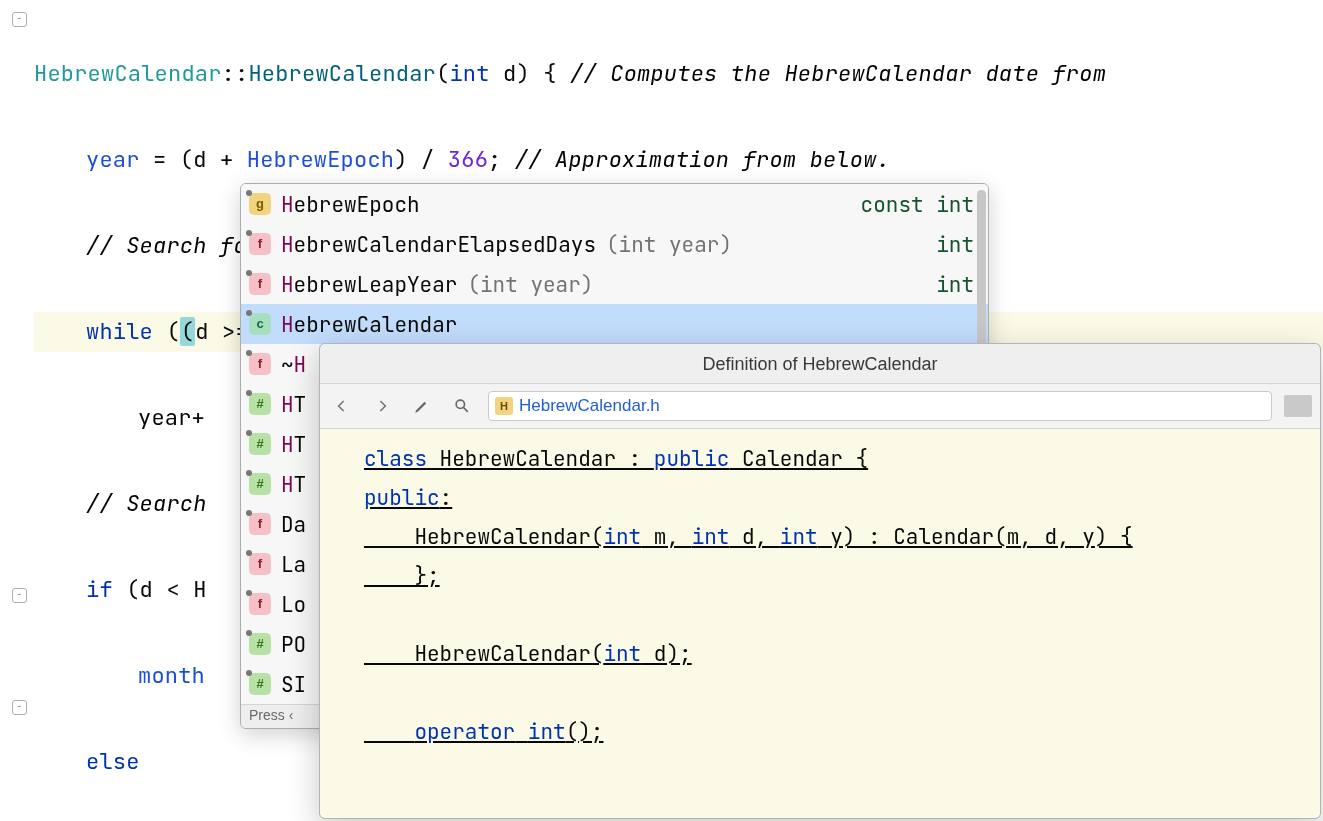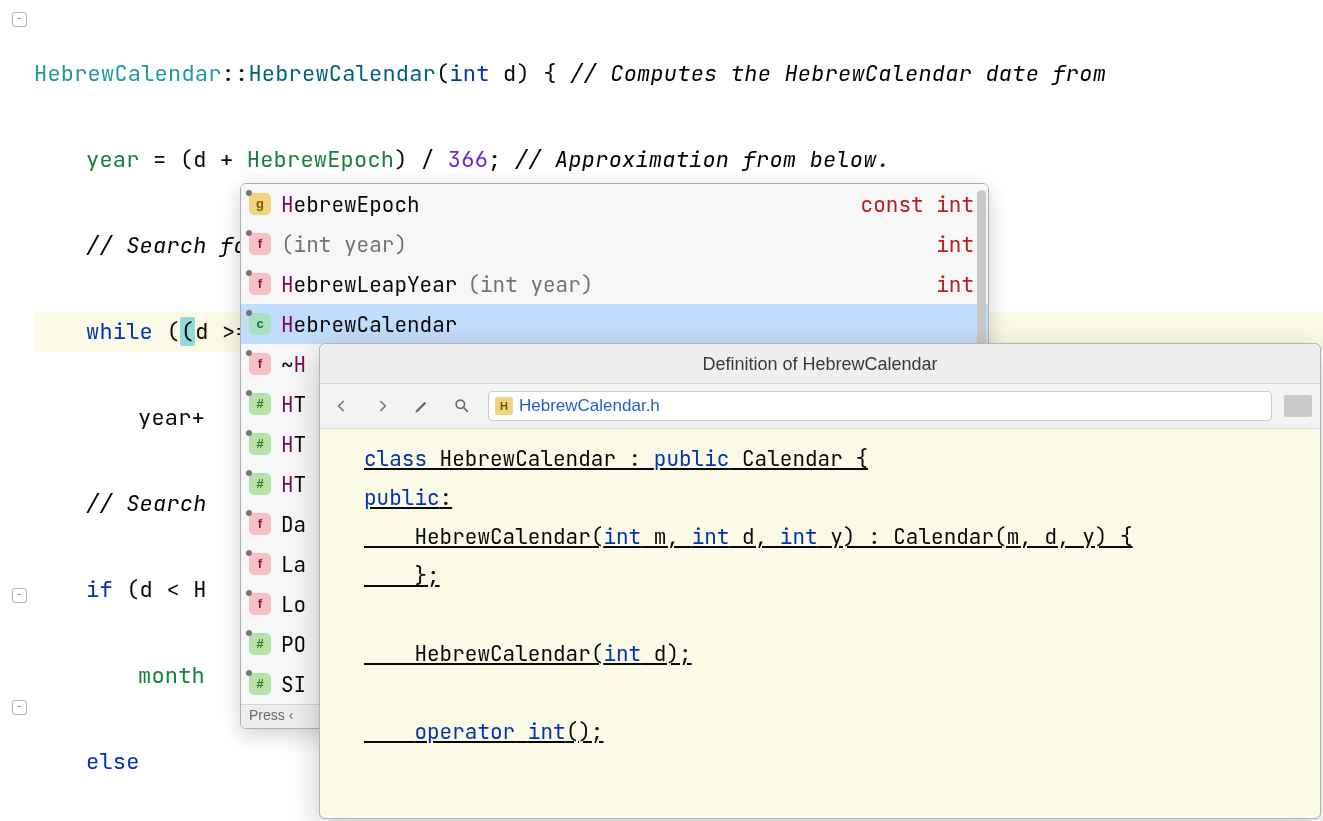--- a/index.html
+++ b/index.html
@@ -48,21 +48,21 @@
     font-size: 22px;
     letter-spacing: 0.2px;
   }
   .hl-line {
     background: #fbfae6;
   }
   .kw { color: #0033b3; }
   .type { color: #20999d; }
   .num { color: #6d28d9; }
   .cmt { color: #000000; font-style: italic; }
-  .ident { color: #15803d; }
+  .ident { color: #1d4ed8; }
   .ident2 { color: #00627a; }
   .op { color: #080808; }
   .match-paren {
     background: #93d9d9;
     border-radius: 2px;
   }
   .cursor {
     display: inline-block;
     width: 2px;
     height: 24px;
@@ -119,21 +119,21 @@
     content: "";
     position: absolute;
     top: -3px; left: -3px;
     width: 6px; height: 6px;
     background: #777;
     border-radius: 50%;
   }
   .comp-name { color: #080808; white-space: pre; }
   .comp-name .m { color: #7d0552; }
   .comp-params { color: #737373; }
-  .comp-type { margin-left: auto; color: #b91c1c; }
+  .comp-type { margin-left: auto; color: #14532d; }
   .completion .scrollbar {
     position: absolute;
     right: 2px;
     top: 6px;
     width: 9px;
     height: 170px;
     background: #c7c7c7;
     border-radius: 5px;
   }
   .completion .hint {
@@ -265,20 +265,21 @@
 
 <div class="completion">
   <div id="comp-rows">
       <div class="row">
         <div class="icon pin ic-g">g</div>
         <span class="comp-name"><span class="m">H</span>ebrewEpoch</span>
         <span class="comp-type">const int</span>
       </div>
       <div class="row">
         <div class="icon pin ic-f">f</div>
+        <span class="comp-name"><span class="m">H</span>ebrewCalendarElapsedDays</span>
         <span class="comp-params">(int year)</span>
         <span class="comp-type">int</span>
       </div>
       <div class="row">
         <div class="icon pin ic-f">f</div>
         <span class="comp-name"><span class="m">H</span>ebrewLeapYear</span>
         <span class="comp-params">(int year)</span>
         <span class="comp-type">int</span>
       </div>
       <div class="row sel">

